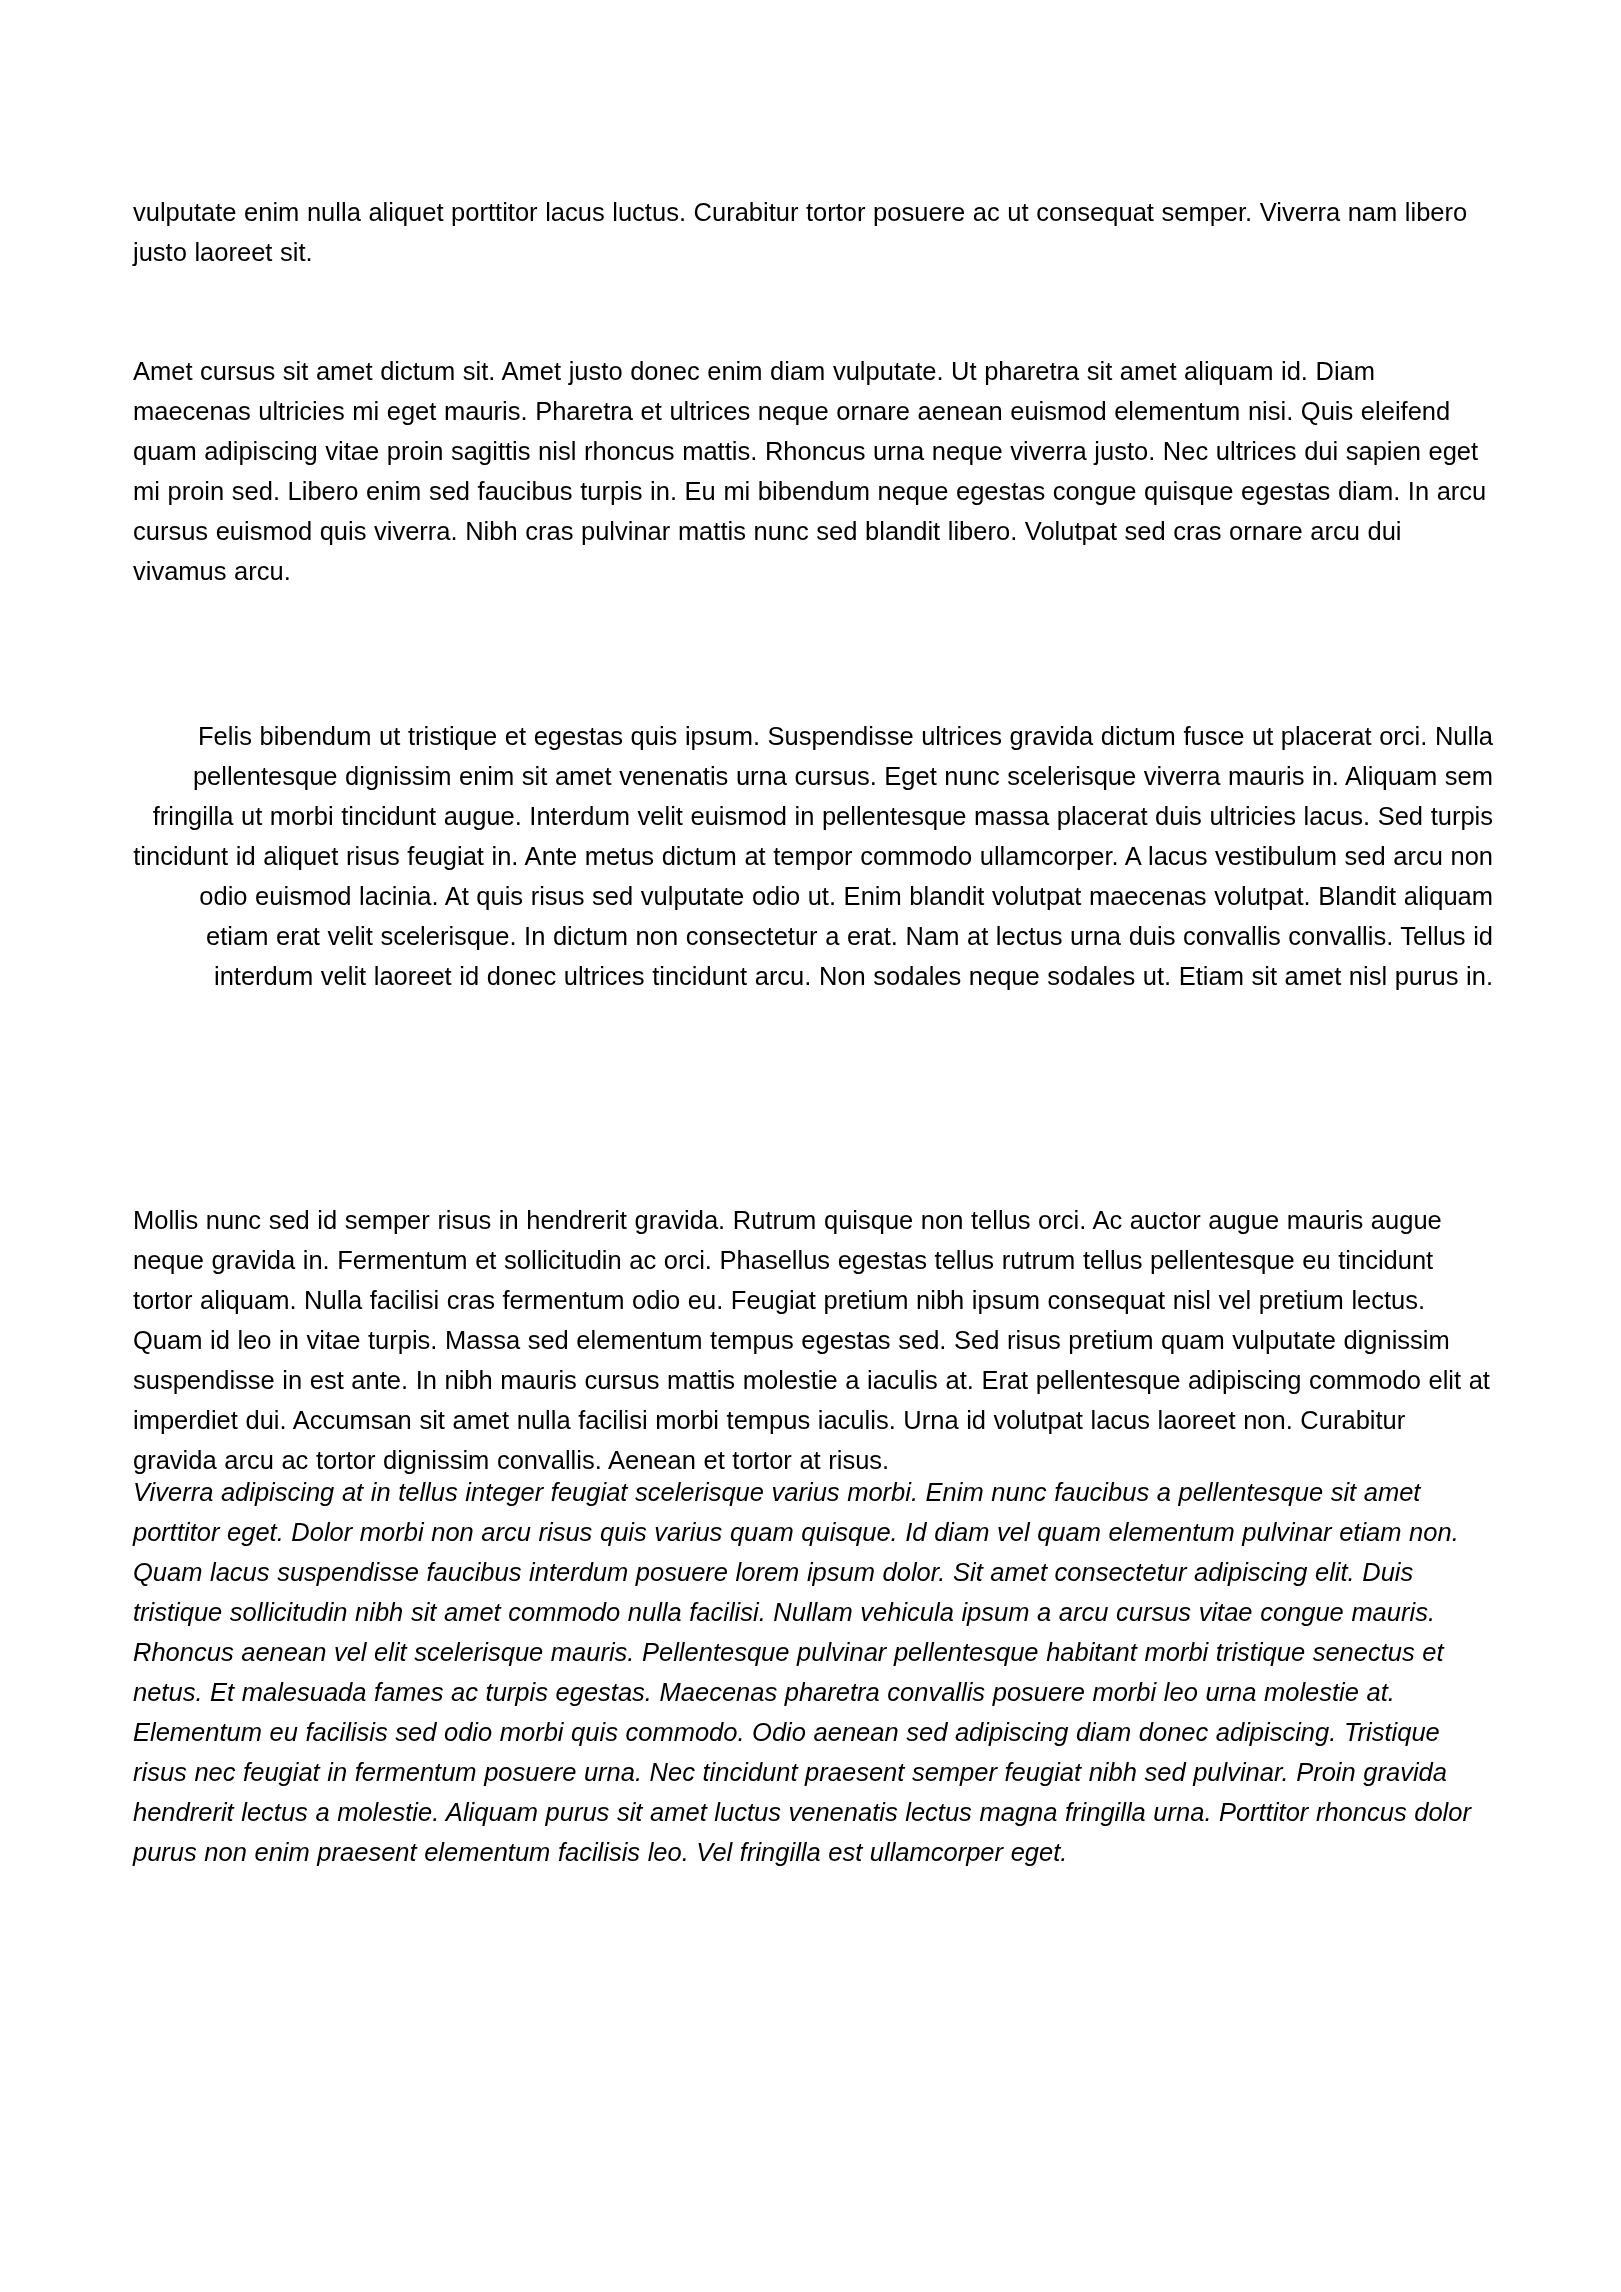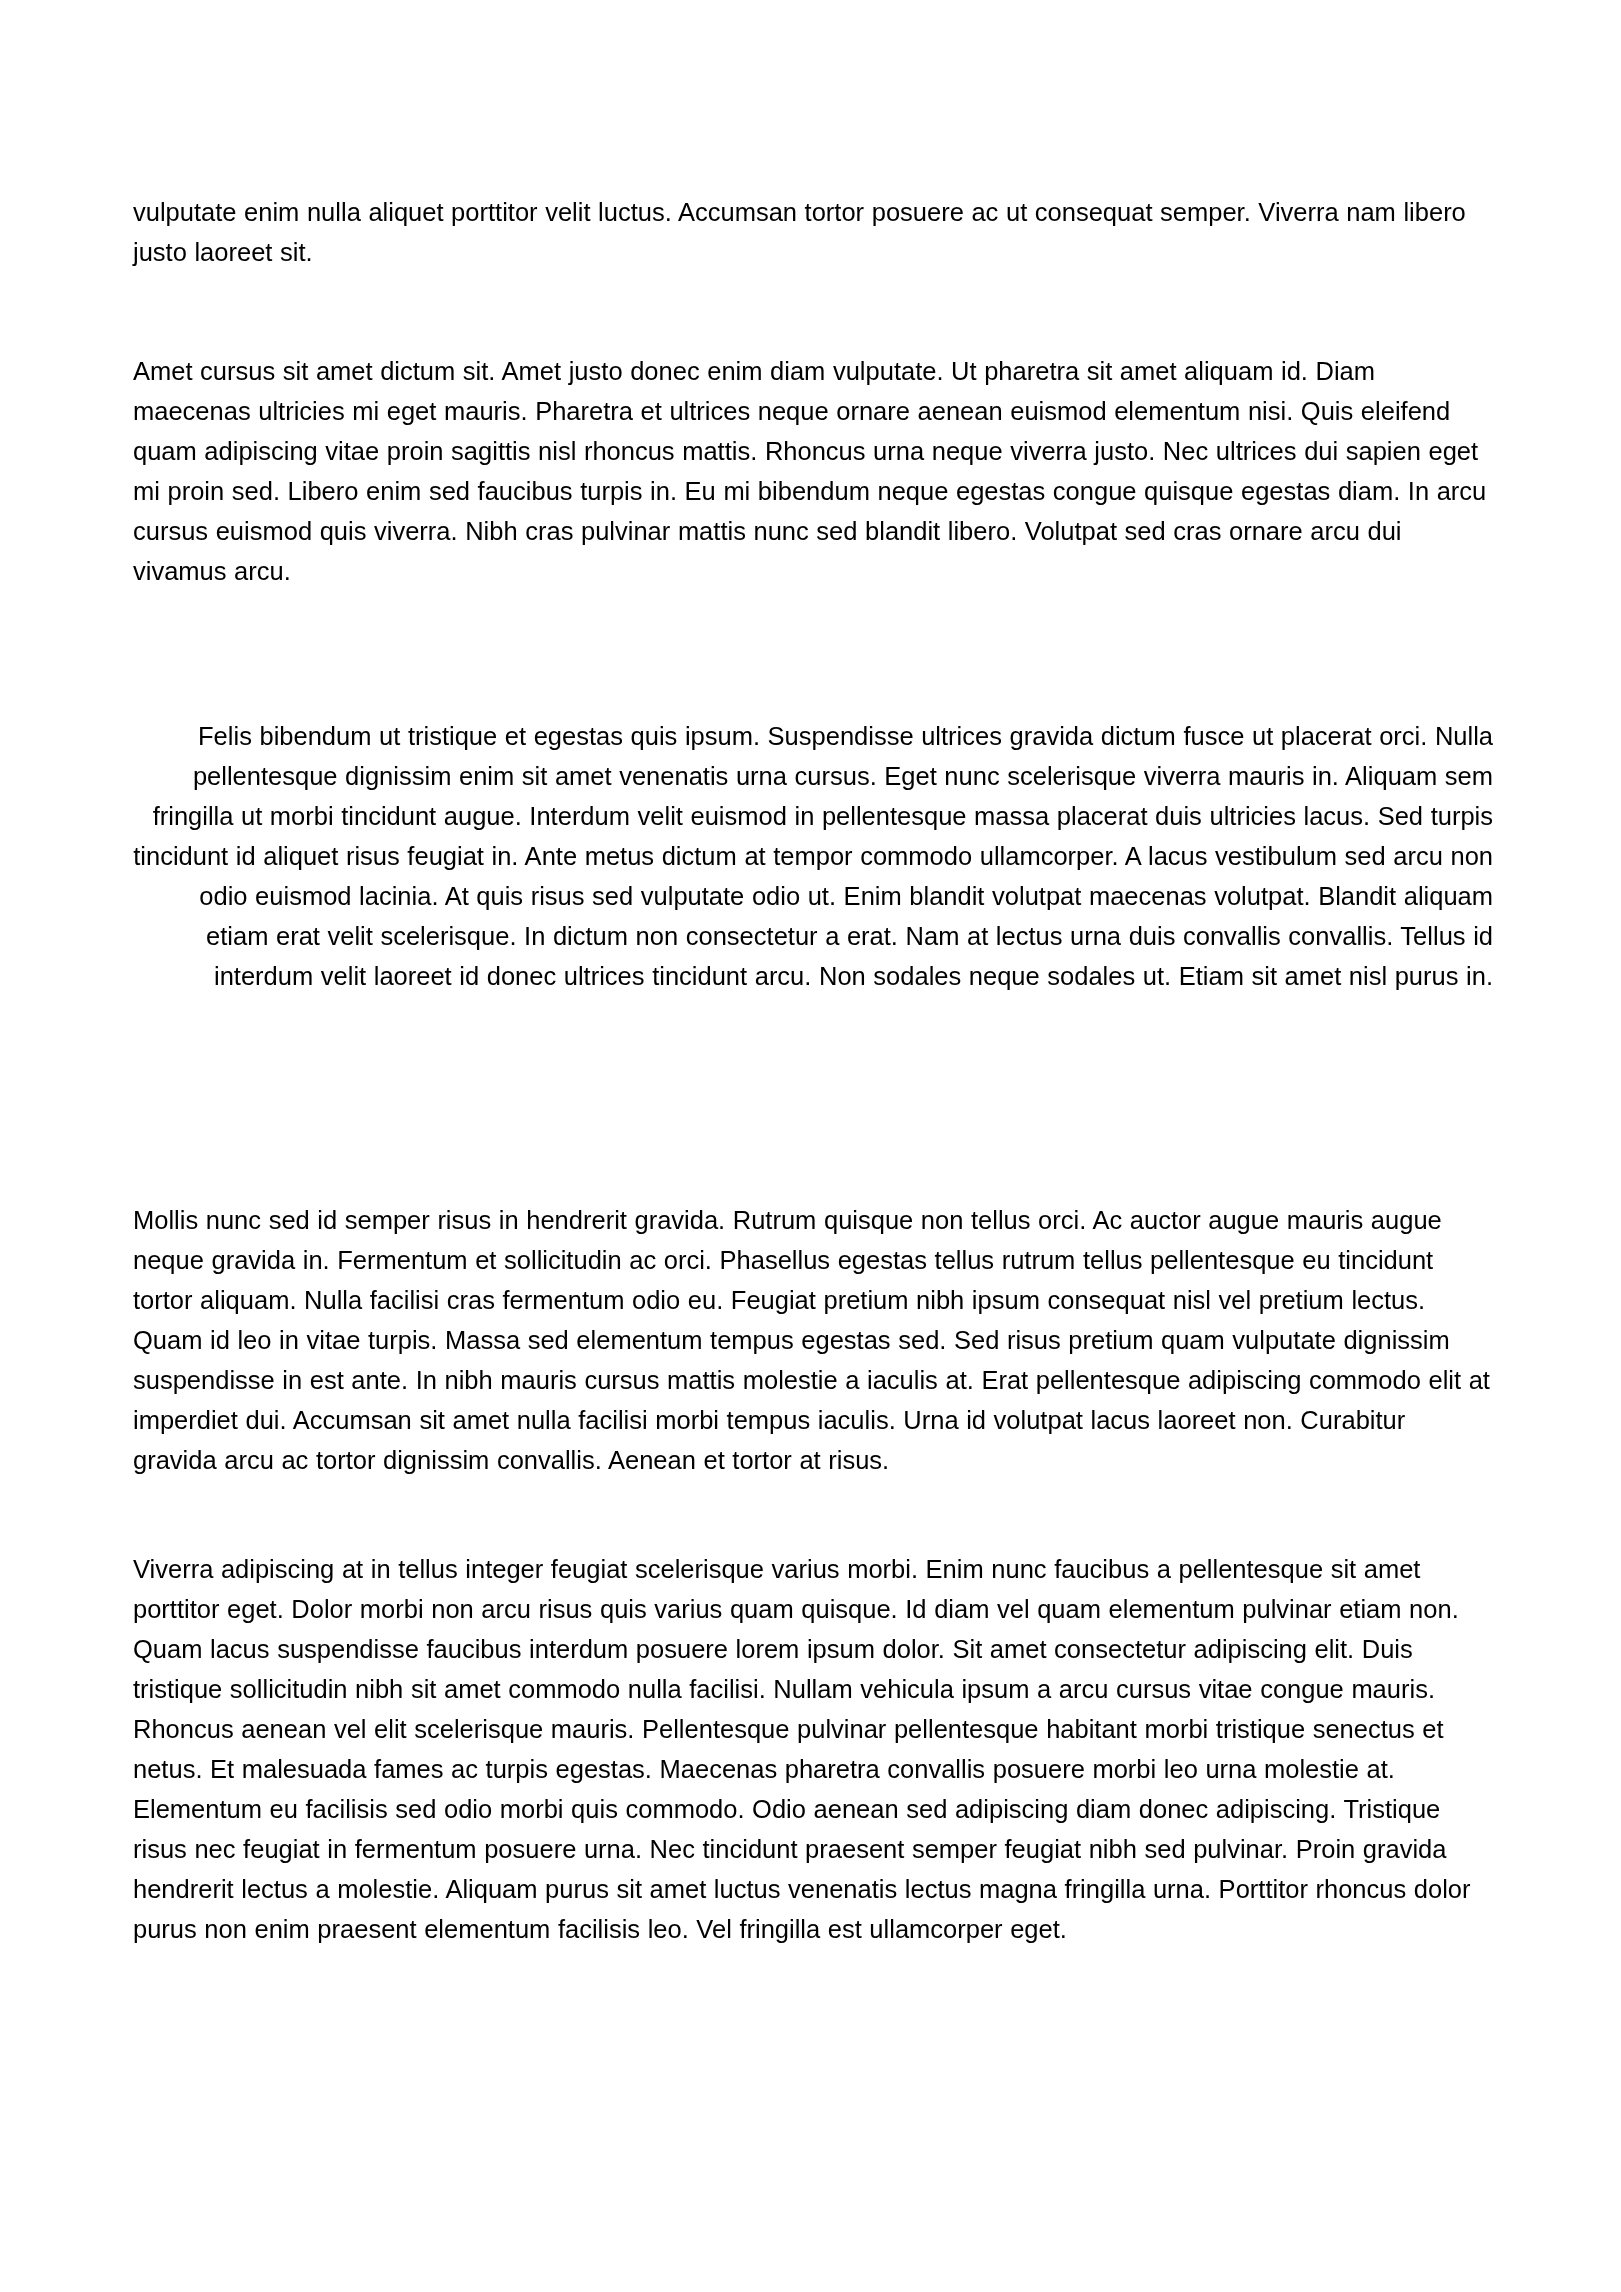--- a/index.html
+++ b/index.html
@@ -30,25 +30,25 @@
     letter-spacing: 0px;
     word-spacing: 0.5px;
     color: #000000;
     text-align: left;
     white-space: normal;
   }
   .para-1 { top: 192px; }
   .para-2 { top: 351px; }
   .para-3 { top: 716px; text-align: right; }
   .para-4 { top: 1200px; }
-  .para-5 { top: 1549px; }
+  .para-5 { top: 1472px; font-style: italic; }
 </style>
 </head>
 <body>
 
 <div class="page">
-  <p class="para para-1">vulputate enim nulla aliquet porttitor velit luctus. Accumsan tortor posuere ac ut consequat semper. Viverra nam libero justo laoreet sit.</p>
+  <p class="para para-1">vulputate enim nulla aliquet porttitor lacus luctus. Curabitur tortor posuere ac ut consequat semper. Viverra nam libero justo laoreet sit.</p>
   <p class="para para-2">Amet cursus sit amet dictum sit. Amet justo donec enim diam vulputate. Ut pharetra sit amet aliquam id. Diam maecenas ultricies mi eget mauris. Pharetra et ultrices neque ornare aenean euismod elementum nisi. Quis eleifend quam adipiscing vitae proin sagittis nisl rhoncus mattis. Rhoncus urna neque viverra justo. Nec ultrices dui sapien eget mi proin sed. Libero enim sed faucibus turpis in. Eu mi bibendum neque egestas congue quisque egestas diam. In arcu cursus euismod quis viverra. Nibh cras pulvinar mattis nunc sed blandit libero. Volutpat sed cras ornare arcu dui vivamus arcu.</p>
   <p class="para para-3">Felis bibendum ut tristique et egestas quis ipsum. Suspendisse ultrices gravida dictum fusce ut placerat orci. Nulla pellentesque dignissim enim sit amet venenatis urna cursus. Eget nunc scelerisque viverra mauris in. Aliquam sem fringilla ut morbi tincidunt augue. Interdum velit euismod in pellentesque massa placerat duis ultricies lacus. Sed turpis tincidunt id aliquet risus feugiat in. Ante metus dictum at tempor commodo ullamcorper. A lacus vestibulum sed arcu non odio euismod lacinia. At quis risus sed vulputate odio ut. Enim blandit volutpat maecenas volutpat. Blandit aliquam etiam erat velit scelerisque. In dictum non consectetur a erat. Nam at lectus urna duis convallis convallis. Tellus id interdum velit laoreet id donec ultrices tincidunt arcu. Non sodales neque sodales ut. Etiam sit amet nisl purus in.</p>
   <p class="para para-4">Mollis nunc sed id semper risus in hendrerit gravida. Rutrum quisque non tellus orci. Ac auctor augue mauris augue neque gravida in. Fermentum et sollicitudin ac orci. Phasellus egestas tellus rutrum tellus pellentesque eu tincidunt tortor aliquam. Nulla facilisi cras fermentum odio eu. Feugiat pretium nibh ipsum consequat nisl vel pretium lectus. Quam id leo in vitae turpis. Massa sed elementum tempus egestas sed. Sed risus pretium quam vulputate dignissim suspendisse in est ante. In nibh mauris cursus mattis molestie a iaculis at. Erat pellentesque adipiscing commodo elit at imperdiet dui. Accumsan sit amet nulla facilisi morbi tempus iaculis. Urna id volutpat lacus laoreet non. Curabitur gravida arcu ac tortor dignissim convallis. Aenean et tortor at risus.</p>
   <p class="para para-5">Viverra adipiscing at in tellus integer feugiat scelerisque varius morbi. Enim nunc faucibus a pellentesque sit amet porttitor eget. Dolor morbi non arcu risus quis varius quam quisque. Id diam vel quam elementum pulvinar etiam non. Quam lacus suspendisse faucibus interdum posuere lorem ipsum dolor. Sit amet consectetur adipiscing elit. Duis tristique sollicitudin nibh sit amet commodo nulla facilisi. Nullam vehicula ipsum a arcu cursus vitae congue mauris. Rhoncus aenean vel elit scelerisque mauris. Pellentesque pulvinar pellentesque habitant morbi tristique senectus et netus. Et malesuada fames ac turpis egestas. Maecenas pharetra convallis posuere morbi leo urna molestie at. Elementum eu facilisis sed odio morbi quis commodo. Odio aenean sed adipiscing diam donec adipiscing. Tristique risus nec feugiat in fermentum posuere urna. Nec tincidunt praesent semper feugiat nibh sed pulvinar. Proin gravida hendrerit lectus a molestie. Aliquam purus sit amet luctus venenatis lectus magna fringilla urna. Porttitor rhoncus dolor purus non enim praesent elementum facilisis leo. Vel fringilla est ullamcorper eget.</p>
 </div>
 
 
 </body></html>

